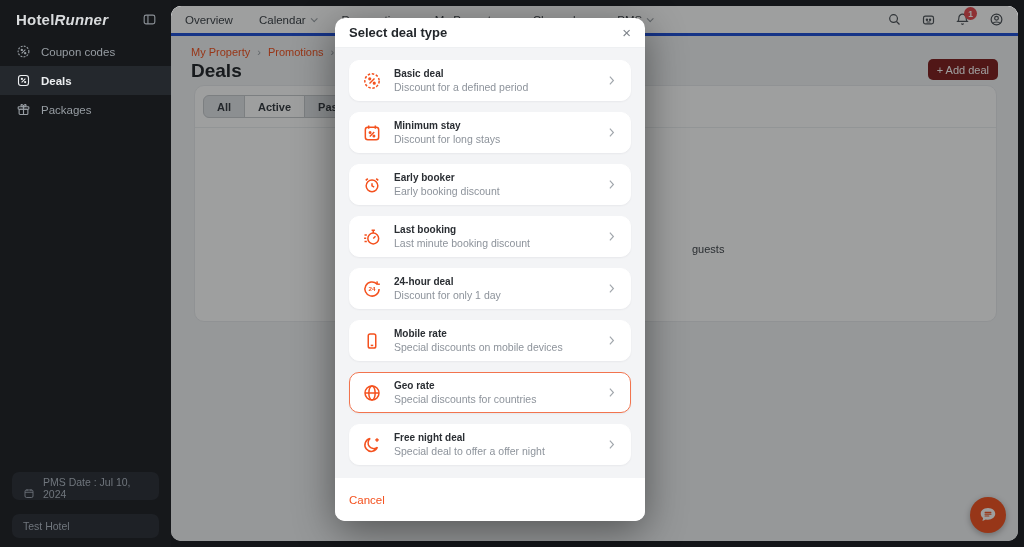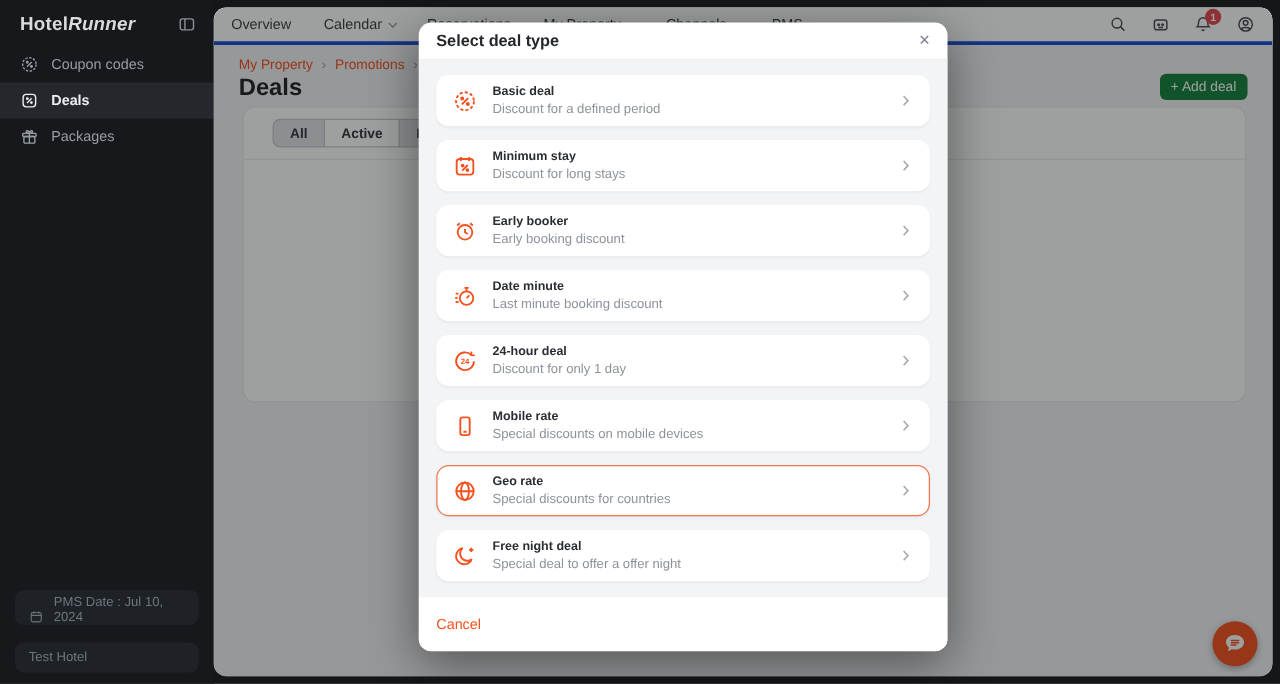--- a/index.html
+++ b/index.html
@@ -28,37 +28,37 @@
   .caret { width:5px; height:5px; border-right:1.4px solid #9aa0a6; border-bottom:1.4px solid #9aa0a6; transform:rotate(45deg) translateY(-1px); }
   .nav-right { margin-left:auto; display:flex; align-items:center; gap:19px; }
   .nav-ic { width:15px; height:15px; color:#4a4f55; cursor:pointer; position:relative; }
   .bell-wrap { position:relative; cursor:pointer; }
   .badge { position:absolute; top:-5px; right:-7px; min-width:13px; height:13px; border-radius:7px; background:#e5484d; color:#fff; font-size:8.5px; font-weight:700; display:flex; align-items:center; justify-content:center; padding:0 3px; }
 
   .breadcrumb { position:absolute; left:20px; top:40px; display:flex; align-items:center; gap:7px; font-size:11px; }
   .crumb { color:#f4511e; cursor:pointer; }
   .crumb-sep { color:#9aa0a6; }
   .page-title { position:absolute; left:20px; top:54px; font-size:19px; font-weight:700; color:#202428; }
-  .add-deal { position:absolute; right:20px; top:53px; height:21px; background:#15803d; color:#fff; font-size:11px; border:none; border-radius:5px; padding:0 9px; cursor:pointer; font-family:inherit; }
+  .add-deal { position:absolute; right:20px; top:53px; height:21px; background:#7f1d1d; color:#fff; font-size:11px; border:none; border-radius:5px; padding:0 9px; cursor:pointer; font-family:inherit; }
 
   .content-card { position:absolute; left:23px; right:21px; top:79px; height:237px; background:#ffffff; border-radius:10px; border:1px solid #e8eaed; }
   .filter-row { padding:9px 7px; border-bottom:1px solid #eceef1; display:flex; }
   .seg-btn { height:23px; padding:0 13px; font-size:11px; font-weight:600; color:#33383e; background:#e2e4e8; border:1px solid #c6cace; margin-left:-1px; cursor:pointer; font-family:inherit; }
-  .seg-btn:first-child { border-radius:6px 0 0 6px; margin-left:16px; }
+  .seg-btn:first-child { border-radius:6px 0 0 6px; margin-left:1px; }
   .seg-btn:last-child { border-radius:0 6px 6px 0; }
   .seg-btn.selected { background:#ffffff; }
   .guests-text { position:absolute; left:521px; top:237px; font-size:11px; color:#3f444a; }
 
   .chat-fab { position:absolute; right:12px; bottom:8px; width:36px; height:36px; border-radius:50%; background:#f4511e; display:flex; align-items:center; justify-content:center; cursor:pointer; z-index:30; box-shadow:0 2px 6px rgba(0,0,0,.3); }
   .chat-fab svg { width:20px; height:20px; }
 
   .backdrop { position:absolute; inset:0; background:rgba(12,14,16,.40); border-radius:10px; z-index:40; }
 
   
-  .modal { position:absolute; left:335px; top:18px; width:423px; height:503px; background:#fff; border-radius:10px; z-index:100; box-shadow:0 10px 40px rgba(0,0,0,.45); display:flex; flex-direction:column; overflow:hidden; }
+  .modal { position:absolute; left:335px; top:18px; width:310px; height:503px; background:#fff; border-radius:10px; z-index:100; box-shadow:0 10px 40px rgba(0,0,0,.45); display:flex; flex-direction:column; overflow:hidden; }
   .modal-head { height:30px; flex:0 0 auto; display:flex; align-items:center; justify-content:space-between; padding:0 14px; border-bottom:1px solid #eef0f2; }
   .modal-title { font-size:13px; font-weight:700; color:#23272b; }
   .modal-close { font-size:15px; color:#7d8289; cursor:pointer; line-height:1; }
   .modal-body { flex:1 1 auto; background:#f3f4f6; padding:12px 14px; display:flex; flex-direction:column; gap:11px; }
   .deal-card { height:41px; flex:0 0 auto; background:#fff; border:1px solid #fff; border-radius:10px; display:flex; align-items:center; gap:12px; padding:0 12px; cursor:pointer; box-shadow:0 1px 2px rgba(16,24,40,.05); }
   .deal-card.highlighted { border-color:#f2744e; }
   .deal-ic { width:20px; height:20px; color:#f4511e; flex:0 0 auto; }
   .deal-txt { display:flex; flex-direction:column; justify-content:center; min-width:0; }
   .deal-title { font-size:10px; font-weight:700; color:#2a2e33; line-height:1.15; }
   .deal-sub { font-size:10.5px; color:#8d939b; margin-top:2.5px; line-height:1.1; }
@@ -280,21 +280,21 @@
       <svg class="deal-ic" viewBox="0 0 24 24" fill="none" stroke="currentColor" stroke-width="1.8">
           <circle cx="13.5" cy="13.8" r="6.5"></circle>
           <line x1="13.5" y1="13.8" x2="16.2" y2="11.1"></line>
           <line x1="11.5" y1="4" x2="15.5" y2="4"></line>
           <line x1="13.5" y1="4" x2="13.5" y2="7.3"></line>
           <line x1="3" y1="9.5" x2="5.8" y2="9.5"></line>
           <line x1="2.5" y1="13.5" x2="5" y2="13.5"></line>
           <line x1="3" y1="17.5" x2="5.8" y2="17.5"></line>
         </svg>
       <span class="deal-txt">
-          <span class="deal-title">Date minute</span>
+          <span class="deal-title">Last booking</span>
           <span class="deal-sub">Last minute booking discount</span>
         </span>
       <svg class="deal-chev" viewBox="0 0 24 24" fill="none" stroke="currentColor" stroke-width="2.2">
           <polyline points="9,5 15.5,12 9,19"></polyline>
         </svg>
     </div>
 
     <div class="deal-card">
       <svg class="deal-ic" viewBox="0 0 24 24" fill="none" stroke="currentColor" stroke-width="1.8">
           <path d="M20.5 12a8.5 8.5 0 1 1-2.6-6.1"></path>

